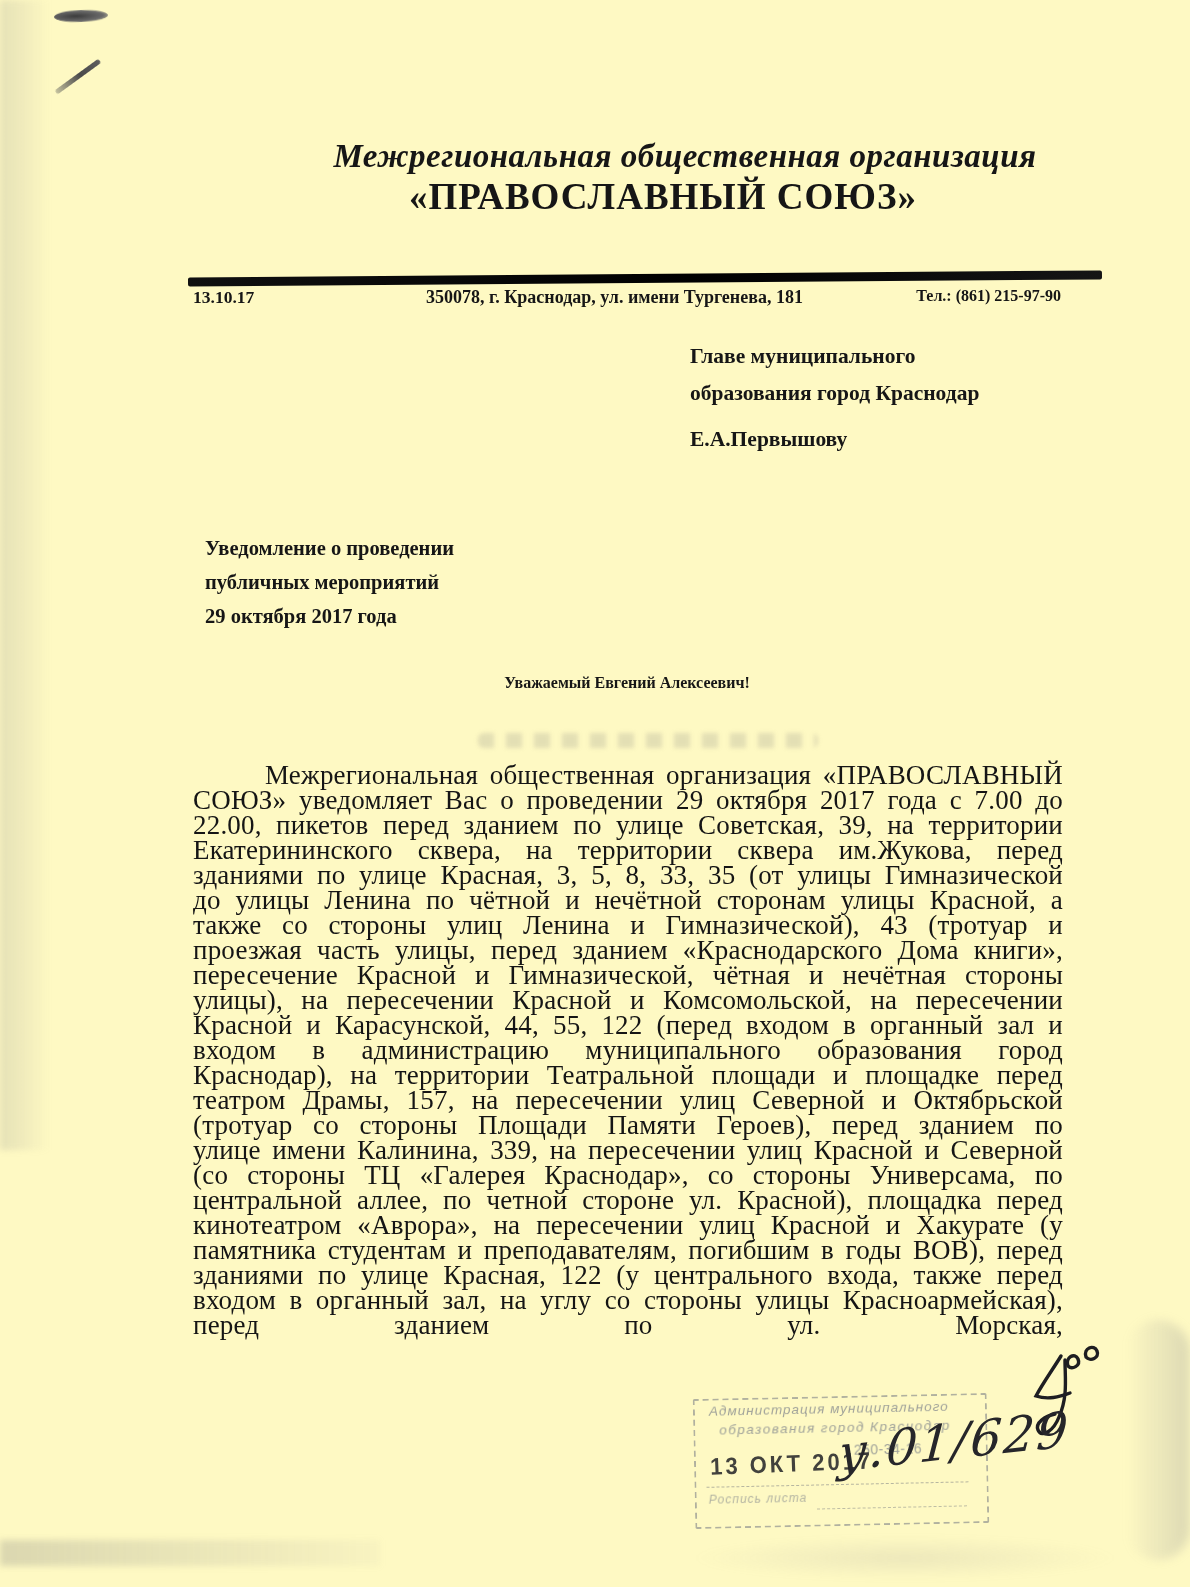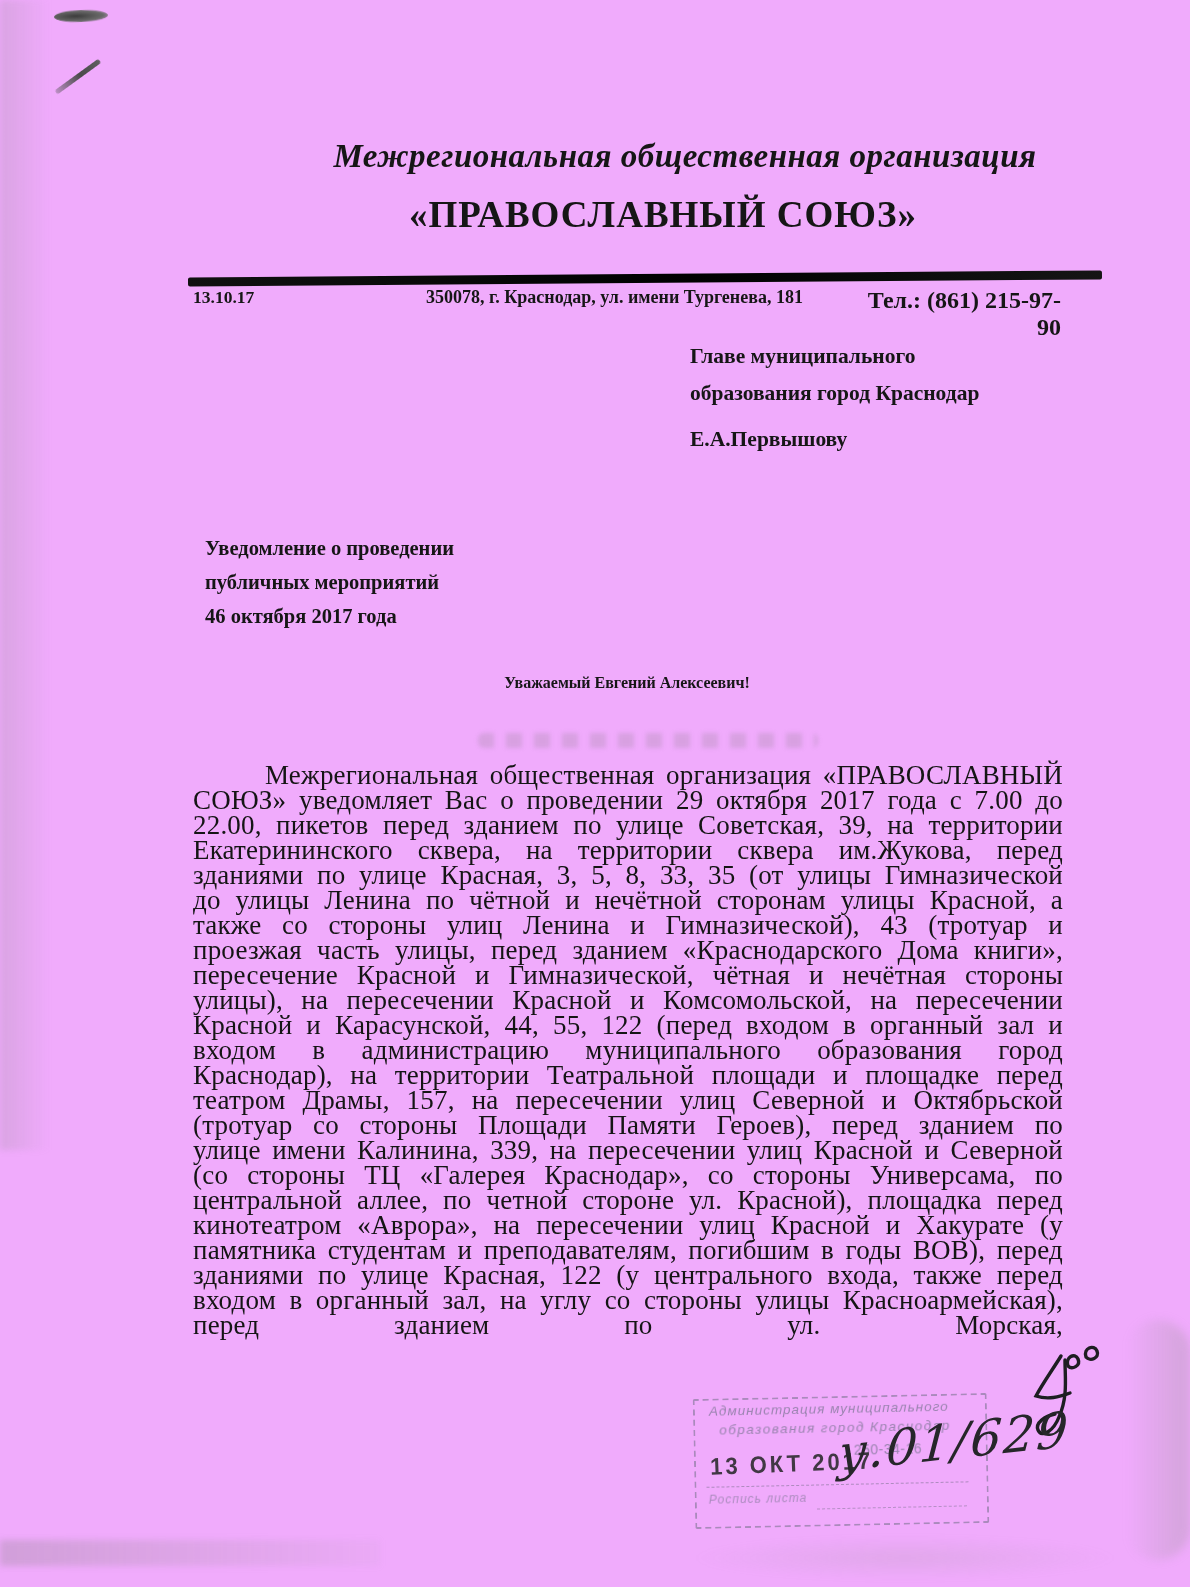--- a/index.html
+++ b/index.html
@@ -1,18 +1,18 @@
 <!DOCTYPE html>
 <html lang="ru"><head>
 <meta charset="utf-8">
 <style>
   html,body{margin:0;padding:0;background:#e8e8e6;}
   .page{
     position:relative; width:1190px; height:1587px;
-    background:#f0abfc; overflow:hidden;
+    background:#fef9c3; overflow:hidden;
     font-family:"Liberation Serif", serif; color:#161616;
   }
   
   .edge-band-left{
     position:absolute; left:0; top:0; width:50px; height:1150px;
     background:linear-gradient(to right, rgba(140,140,138,0.22), rgba(140,140,138,0.0));
     filter:blur(3px);
   }
   .smudge-top{
     position:absolute; left:54px; top:10px; width:54px; height:12px;
@@ -44,35 +44,35 @@
     background:repeating-linear-gradient(90deg, rgba(120,120,120,.20) 0 16px, transparent 16px 28px);
     filter:blur(2px); border-radius:6px;
   }
   
   .letterhead{position:absolute; left:190px; top:138px; width:910px; text-align:center;}
   .org-line1{
     font-style:italic; font-weight:bold; font-size:33px; letter-spacing:.5px;
     transform:translateX(40px); white-space:nowrap;
   }
   .org-line2{
-    font-weight:bold; font-size:37px; letter-spacing:1px; margin-top:18px;
+    font-weight:bold; font-size:37px; letter-spacing:1px; margin-top:0;
     transform:translateX(18px); white-space:nowrap;
   }
   .head-rule{
     position:absolute; left:188px; top:274px; width:914px; height:9px;
     background:linear-gradient(90deg,#101010 0%, #000 55%, #151515 100%);
     transform:rotate(-0.45deg); border-radius:2px;
   }
   .info-row{
     position:absolute; left:193px; top:287px; width:868px;
     display:flex; align-items:flex-start; font-size:17.5px;font-weight:bold;
   }
   .info-date{width:180px; text-align:left;}
   .info-address{flex:1; text-align:center; font-size:18px;}
-  .info-phone{width:205px; text-align:right; font-size:24px;}
+  .info-phone{width:205px; text-align:right; font-size:16px;}
   
   .addressee{position:absolute; left:690px; top:338px; font-weight:bold; font-size:21.5px; line-height:37px;}
   .addressee .name{margin-top:9px;}
   
   .subject{position:absolute; left:205px; top:531px; font-size:20.5px; line-height:34px;font-weight:bold;}
   
   .salutation{
     position:absolute; left:193px; top:674px; width:868px;
     text-align:center; font-weight:bold; font-size:16px;
   }
@@ -138,21 +138,21 @@
 
   <div class="addressee">
     <div>Главе муниципального</div>
     <div>образования город Краснодар</div>
     <div class="name">Е.А.Первышову</div>
   </div>
 
   <div class="subject">
     <div>Уведомление о проведении</div>
     <div>публичных мероприятий</div>
-    <div>46 октября 2017 года</div>
+    <div>29 октября 2017 года</div>
   </div>
 
   <div class="salutation">Уважаемый Евгений Алексеевич!</div>
   <div class="ghost-line"></div>
 
   <div class="body-text">Межрегиональная общественная организация «ПРАВОСЛАВНЫЙ СОЮЗ» уведомляет Вас о проведении 29 октября 2017 года с 7.00 до 22.00, пикетов перед зданием по улице Советская, 39, на территории Екатерининского сквера, на территории сквера им.Жукова, перед зданиями по улице Красная, 3, 5, 8, 33, 35 (от улицы Гимназической до улицы Ленина по чётной и нечётной сторонам улицы Красной, а также со стороны улиц Ленина и Гимназической), 43 (тротуар и проезжая часть улицы, перед зданием «Краснодарского Дома книги», пересечение Красной и Гимназической, чётная и нечётная стороны улицы), на пересечении Красной и Комсомольской, на пересечении Красной и Карасунской, 44, 55, 122 (перед входом в органный зал и входом в администрацию муниципального образования город Краснодар), на территории Театральной площади и площадке перед театром Драмы, 157, на пересечении улиц Северной и Октябрьской (тротуар со стороны Площади Памяти Героев), перед зданием по улице имени Калинина, 339, на пересечении улиц Красной и Северной (со стороны ТЦ «Галерея Краснодар», со стороны Универсама, по центральной аллее, по четной стороне ул. Красной), площадка перед кинотеатром «Аврора», на пересечении улиц Красной и Хакурате (у памятника студентам и преподавателям, погибшим в годы ВОВ), перед зданиями по улице Красная, 122 (у центрального входа, также перед входом в органный зал, на углу со стороны улицы Красноармейская), перед зданием по ул. Морская,</div>
 
   <div class="hand-mark" aria-label="4">
     <svg width="82" height="108" viewBox="0 0 82 108">
       <g fill="none" stroke="#1e1e22" stroke-width="3.4" stroke-linecap="round">

